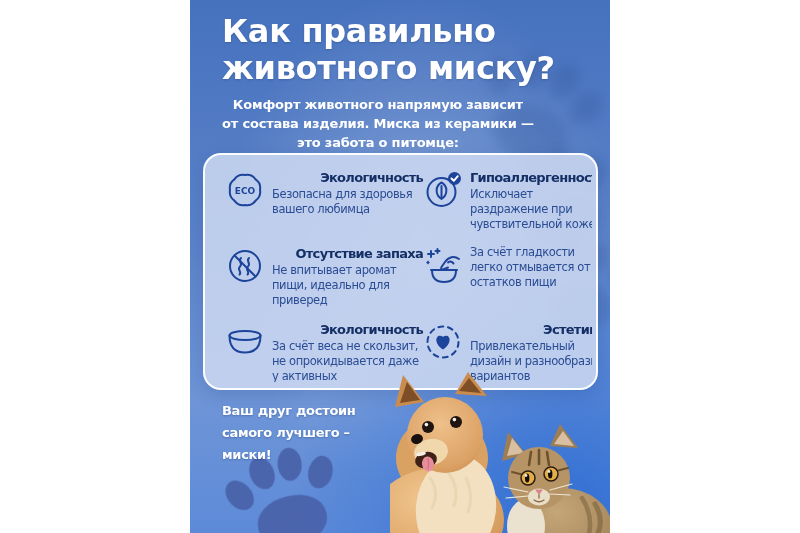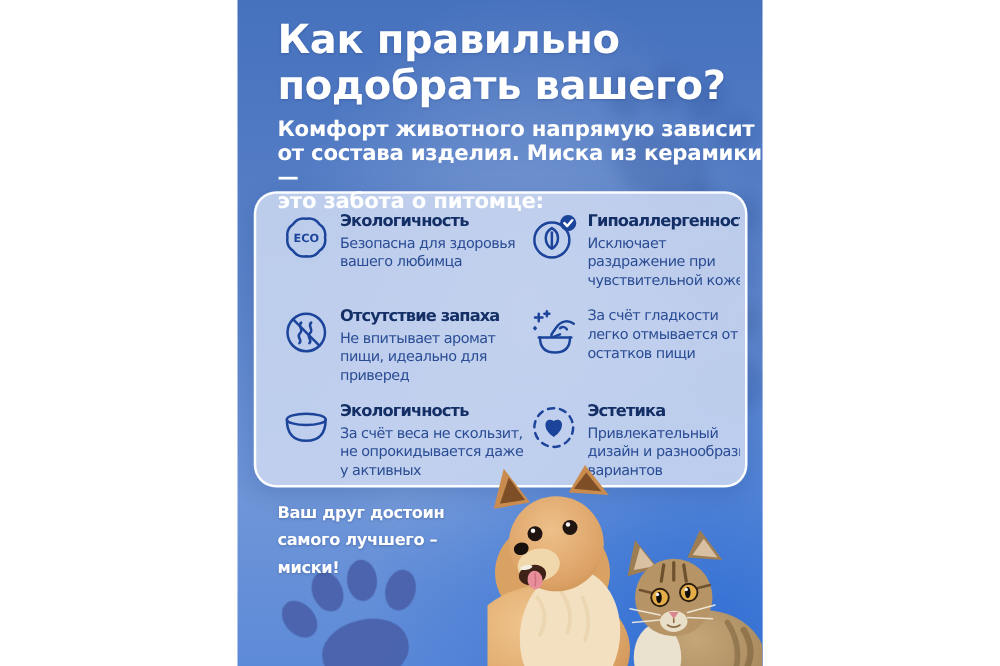--- a/index.html
+++ b/index.html
@@ -29,38 +29,38 @@
   .paw-b { color:#1c3b7e; left:312px; top:152px; transform:rotate(-12deg); opacity:.14; filter:blur(5px); z-index:1; }
   .paw-c { color:#16316b; left:338px; top:238px; transform:rotate(8deg) scale(.9); opacity:.12; filter:blur(5px); z-index:1; }
 
   
   .title-wrap { position:absolute; left:32px; top:13px; z-index:4; }
   .title-line {
     color:#fff; font-size:32px; line-height:37px; font-weight:bold; letter-spacing:-.3px;
     text-shadow:0 1px 2px rgba(20,40,90,.25);
   }
   .subtitle-wrap { position:absolute; left:32px; top:95px; z-index:4; }
-  .subtitle-line { color:#fff; font-size:17px; line-height:19px; font-weight:bold; letter-spacing:-.2px; }
+  .subtitle-line { color:#fff; font-size:13px; line-height:19px; font-weight:bold; letter-spacing:-.2px;text-align:center; }
 
   
   .card {
     position:absolute; left:13px; top:153px; width:395px; height:237px; z-index:2;
     background:rgba(203,215,240,.88);
     border:2px solid rgba(255,255,255,.95);
     border-radius:18px;
     box-shadow:0 6px 18px rgba(30,55,120,.18);
   }
   .features {
     position:absolute; left:20px; top:14px; right:4px; bottom:6px;
     display:grid; grid-template-columns:198px 1fr; row-gap:13px; overflow:hidden;
   }
   .feature { display:flex; align-items:flex-start; }
   .f-icon { flex:0 0 40px; width:40px; height:40px; margin-right:7px; margin-top:1px; color:#1d449b; }
   .f-icon svg { display:block; width:40px; height:40px; }
-  .f-title { font-weight:bold; color:#142f66; font-size:13px; line-height:18px; letter-spacing:-.7px; white-space:nowrap; }
+  .f-title { font-weight:bold; color:#142f66; font-size:13px; line-height:18px; letter-spacing:-.7px; white-space:nowrap;text-align:right; }
   .f-desc  { color:#2a4c94; font-size:11.5px; line-height:15px; letter-spacing:-.4px; }
 
   
   .footer-wrap { position:absolute; left:32px; top:400px; z-index:4; }
   .footer-line {
     color:#fff; font-size:13px; line-height:22px; font-weight:bold; letter-spacing:-.3px;
     text-shadow:0 1px 2px rgba(20,40,90,.3);
   }
 
   
@@ -96,21 +96,21 @@
   <div class="paw paw-big">
       <div class="pad"></div>
       <div class="t1"></div>
       <div class="t2"></div>
       <div class="t3"></div>
       <div class="t4"></div>
     </div>
 
   <div class="title-wrap">
     <div class="title-line">Как правильно</div>
-    <div class="title-line">подобрать вашего?</div>
+    <div class="title-line">животного миску?</div>
   </div>
 
   <div class="subtitle-wrap">
     <div class="subtitle-line">Комфорт животного напрямую зависит</div>
     <div class="subtitle-line">от состава изделия. Миска из керамики —</div>
     <div class="subtitle-line">это забота о питомце:</div>
   </div>
 
   <div class="card">
     <div class="features">

